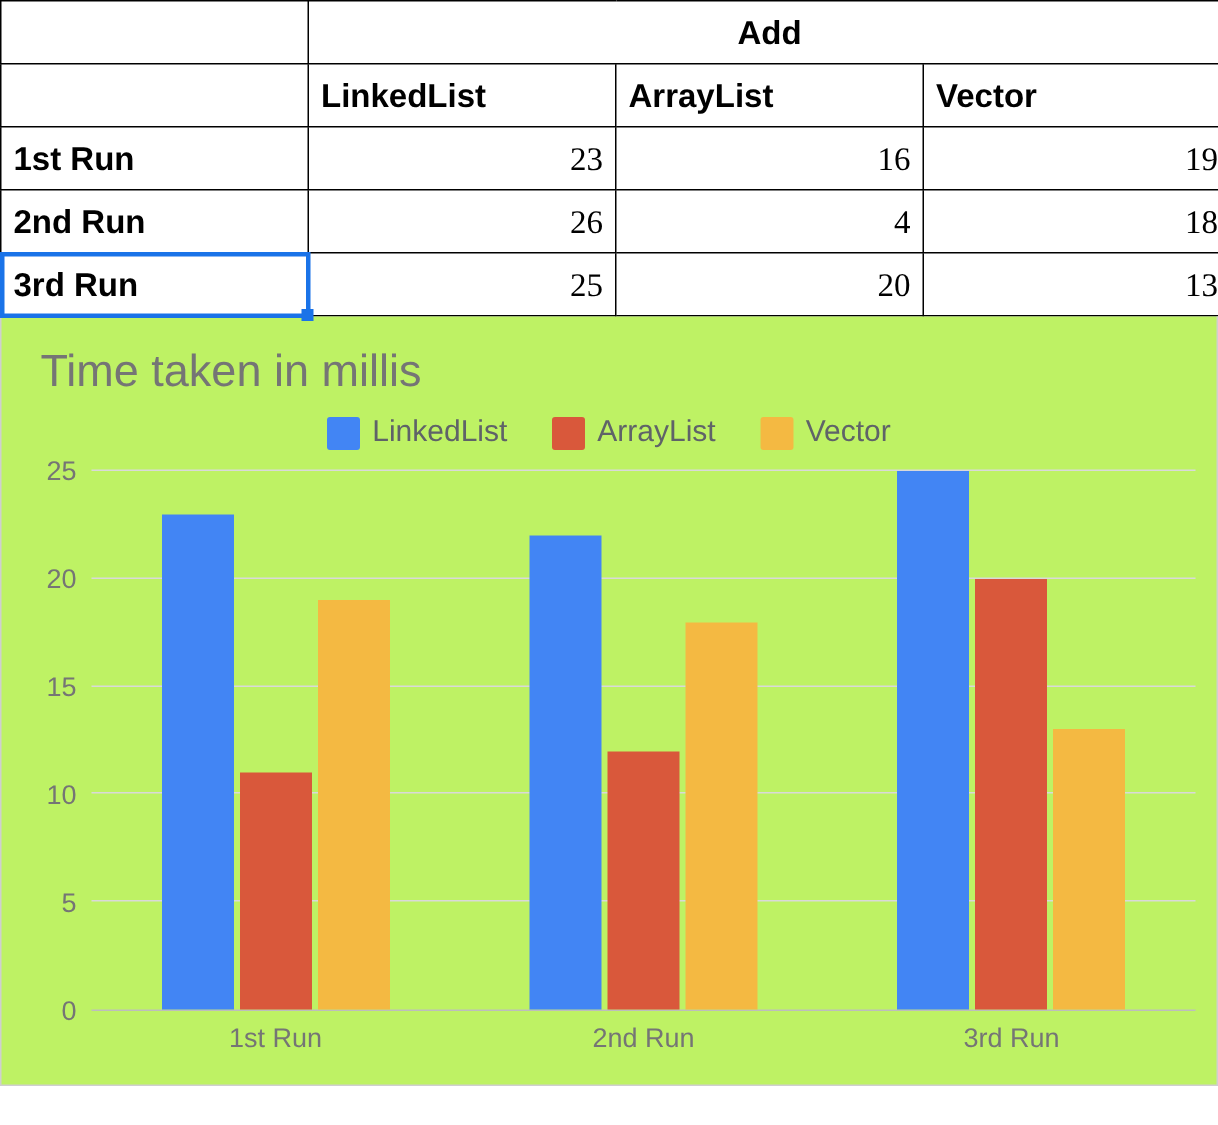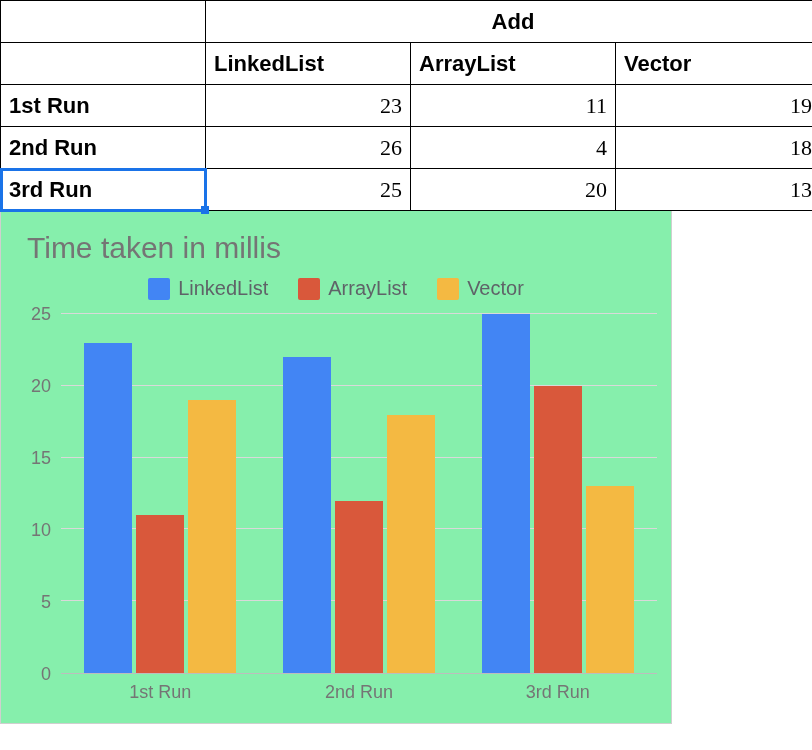--- a/index.html
+++ b/index.html
@@ -4,21 +4,21 @@
 <style>
   * { box-sizing: border-box; margin: 0; padding: 0; }
   body {
     font-family: Arial, Helvetica, sans-serif;
     background: #fff;
     width: 812px;
     height: 750px;
     overflow: hidden;
   }
   .root {
-    width: 672px;
+    width: 812px;
   }
   
   .tbl {
     border-collapse: collapse;
     width: 100%;
     table-layout: fixed;
   }
   .tbl td, .tbl th {
     border: 1px solid #000;
     padding: 6px 8px;
@@ -62,21 +62,21 @@
   .c1 { width: 205px; }
   .c2 { width: 205px; }
   .c3 { width: 205px; }
 
   
   .chart-box {
     border: 1px solid #cfcfcf;
     border-top: none;
     width: 100%;
     padding: 14px 14px 20px 14px;
-    background: #86efac;
+    background: #bef264;
   }
   .chart-title {
     color: #757575;
     font-size: 30px;
     margin: 6px 0 12px 12px;
     font-weight: 400;
   }
   .legend {
     display: flex;
     gap: 30px;
@@ -167,21 +167,21 @@
     </tr>
     <tr>
       <td></td>
       <td class="hdr-sub">LinkedList</td>
       <td class="hdr-sub">ArrayList</td>
       <td class="hdr-sub">Vector</td>
     </tr>
     <tr>
       <td class="row-lbl">1st Run</td>
       <td class="num">23</td>
-      <td class="num">11</td>
+      <td class="num">16</td>
       <td class="num">19</td>
     </tr>
     <tr>
       <td class="row-lbl">2nd Run</td>
       <td class="num">26</td>
       <td class="num">4</td>
       <td class="num">18</td>
     </tr>
     <tr>
       <td class="row-lbl sel">3rd Run</td>

